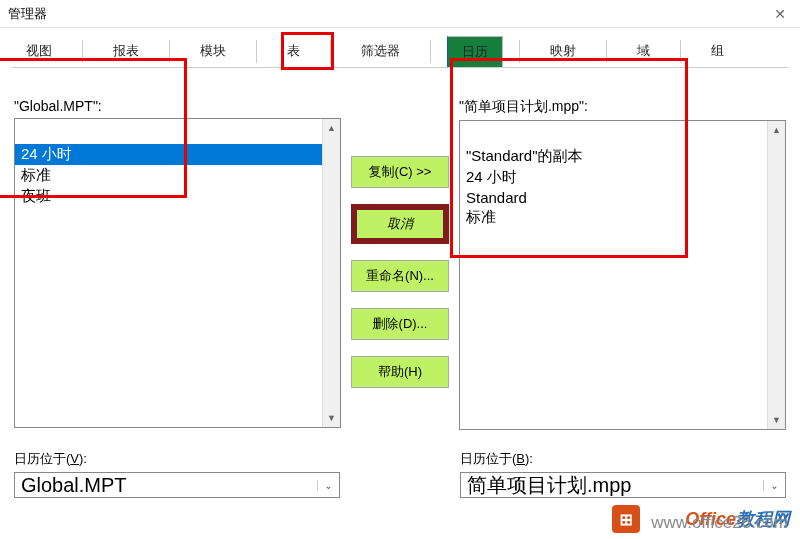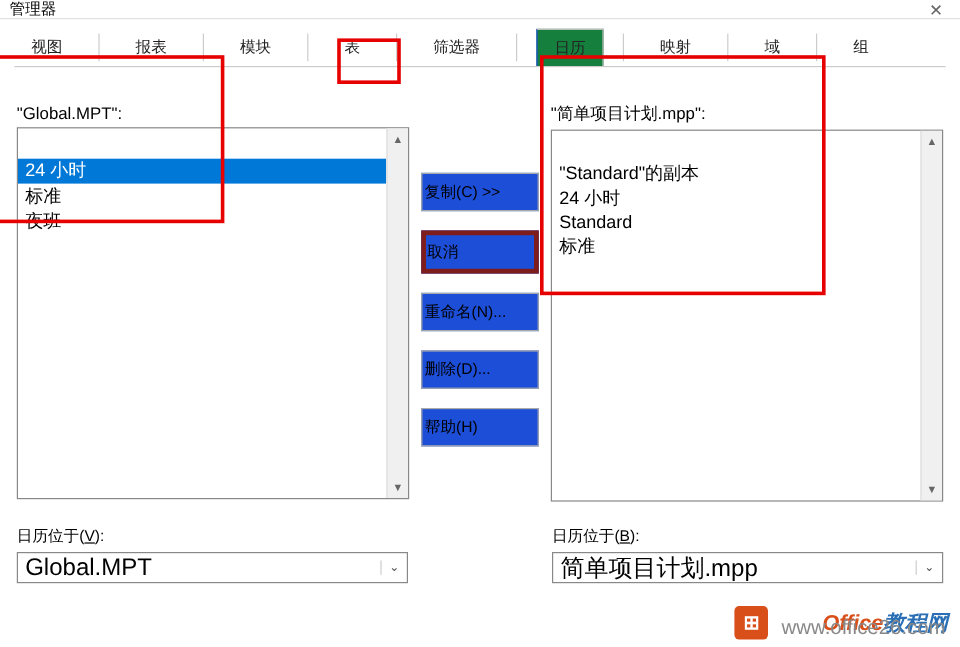--- a/index.html
+++ b/index.html
@@ -11,21 +11,21 @@
       height: 539px;
       overflow: hidden;
       color: #000;
     }
     .titlebar {
       display: flex;
       justify-content: space-between;
       align-items: center;
       padding: 0 8px;
       border-bottom: 1px solid #e0e0e0;
-      height: 16px;
+      height: 28px;
     }
     .titlebar .close {
       font-size: 14px;
       color: #666;
       padding: 0 6px;
       cursor: pointer;
     }
     .tabs {
       display: flex;
       padding: 8px 12px 0 12px;
@@ -106,29 +106,30 @@
     }
     .mid-buttons {
       display: flex;
       flex-direction: column;
       gap: 16px;
       padding-top: 58px;
       width: 98px;
     }
     .btn {
       border: 1px solid #aaa;
-      background: #1d4ed8;
+      background: #bef264;
       padding: 6px 2px;
-      text-align: left;
+      text-align: center;
       cursor: pointer;
       font-size: 13px;
     }
     .btn.focus {
-      border: 4px solid #7f1d1d;
+      border: 6px solid #7f1d1d;
       padding: 5px 1px;
+      font-style: italic;
     }
     .bottom {
       display: flex;
       padding: 10px 14px;
       gap: 120px;
     }
     .bottom .group {
       flex: 1;
       display: flex;
       flex-direction: column;

